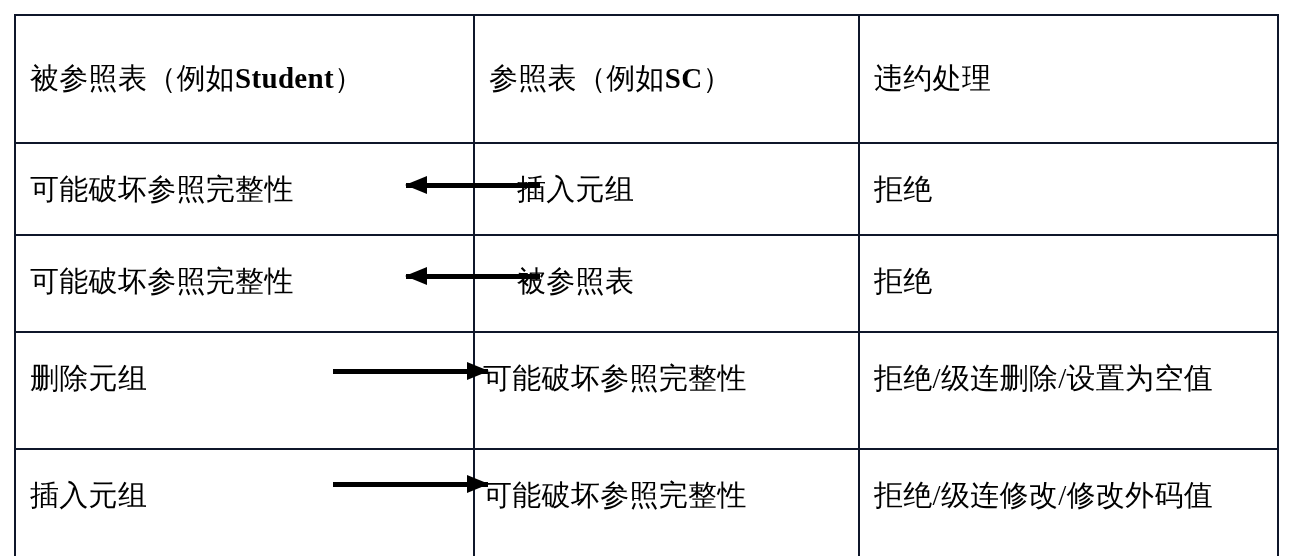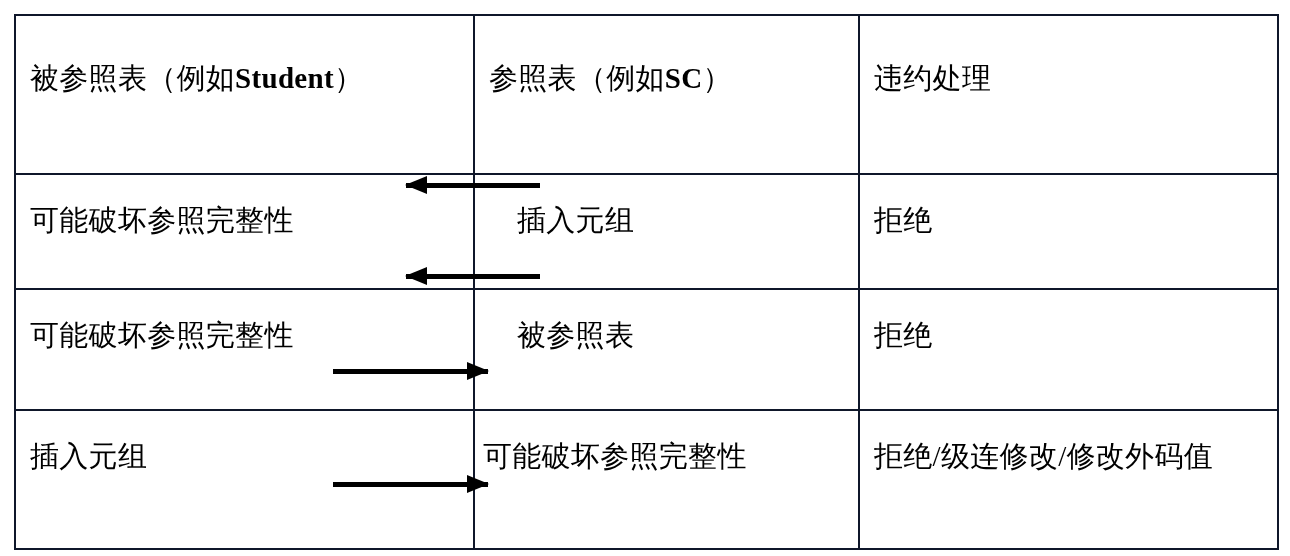--- a/index.html
+++ b/index.html
@@ -162,20 +162,31 @@
           <div class="cell-text body-text">可能破坏参照完整性</div>
         </td>
         <td>
           <div class="cell-text body-text indent">被参照表</div>
         </td>
         <td>
           <div class="cell-text body-text">拒绝</div>
         </td>
       </tr>
 
+      <tr class="row-3">
+        <td>
+          <div class="cell-text body-text">删除元组</div>
+        </td>
+        <td>
+          <div class="cell-text body-text tight">可能破坏参照完整性</div>
+        </td>
+        <td>
+          <div class="cell-text body-text">拒绝/级连删除/设置为空值</div>
+        </td>
+      </tr>
 
       <tr class="row-4">
         <td>
           <div class="cell-text body-text">插入元组</div>
         </td>
         <td>
           <div class="cell-text body-text tight">可能破坏参照完整性</div>
         </td>
         <td>
           <div class="cell-text body-text">拒绝/级连修改/修改外码值</div>

